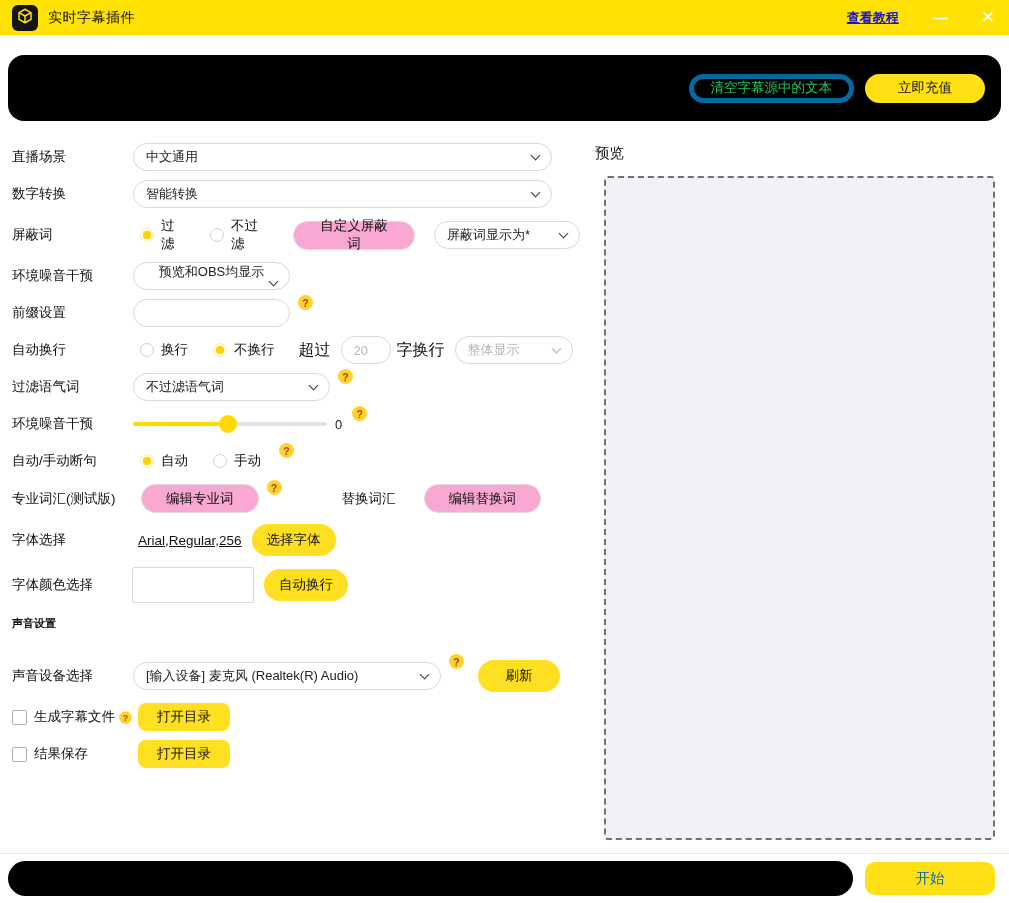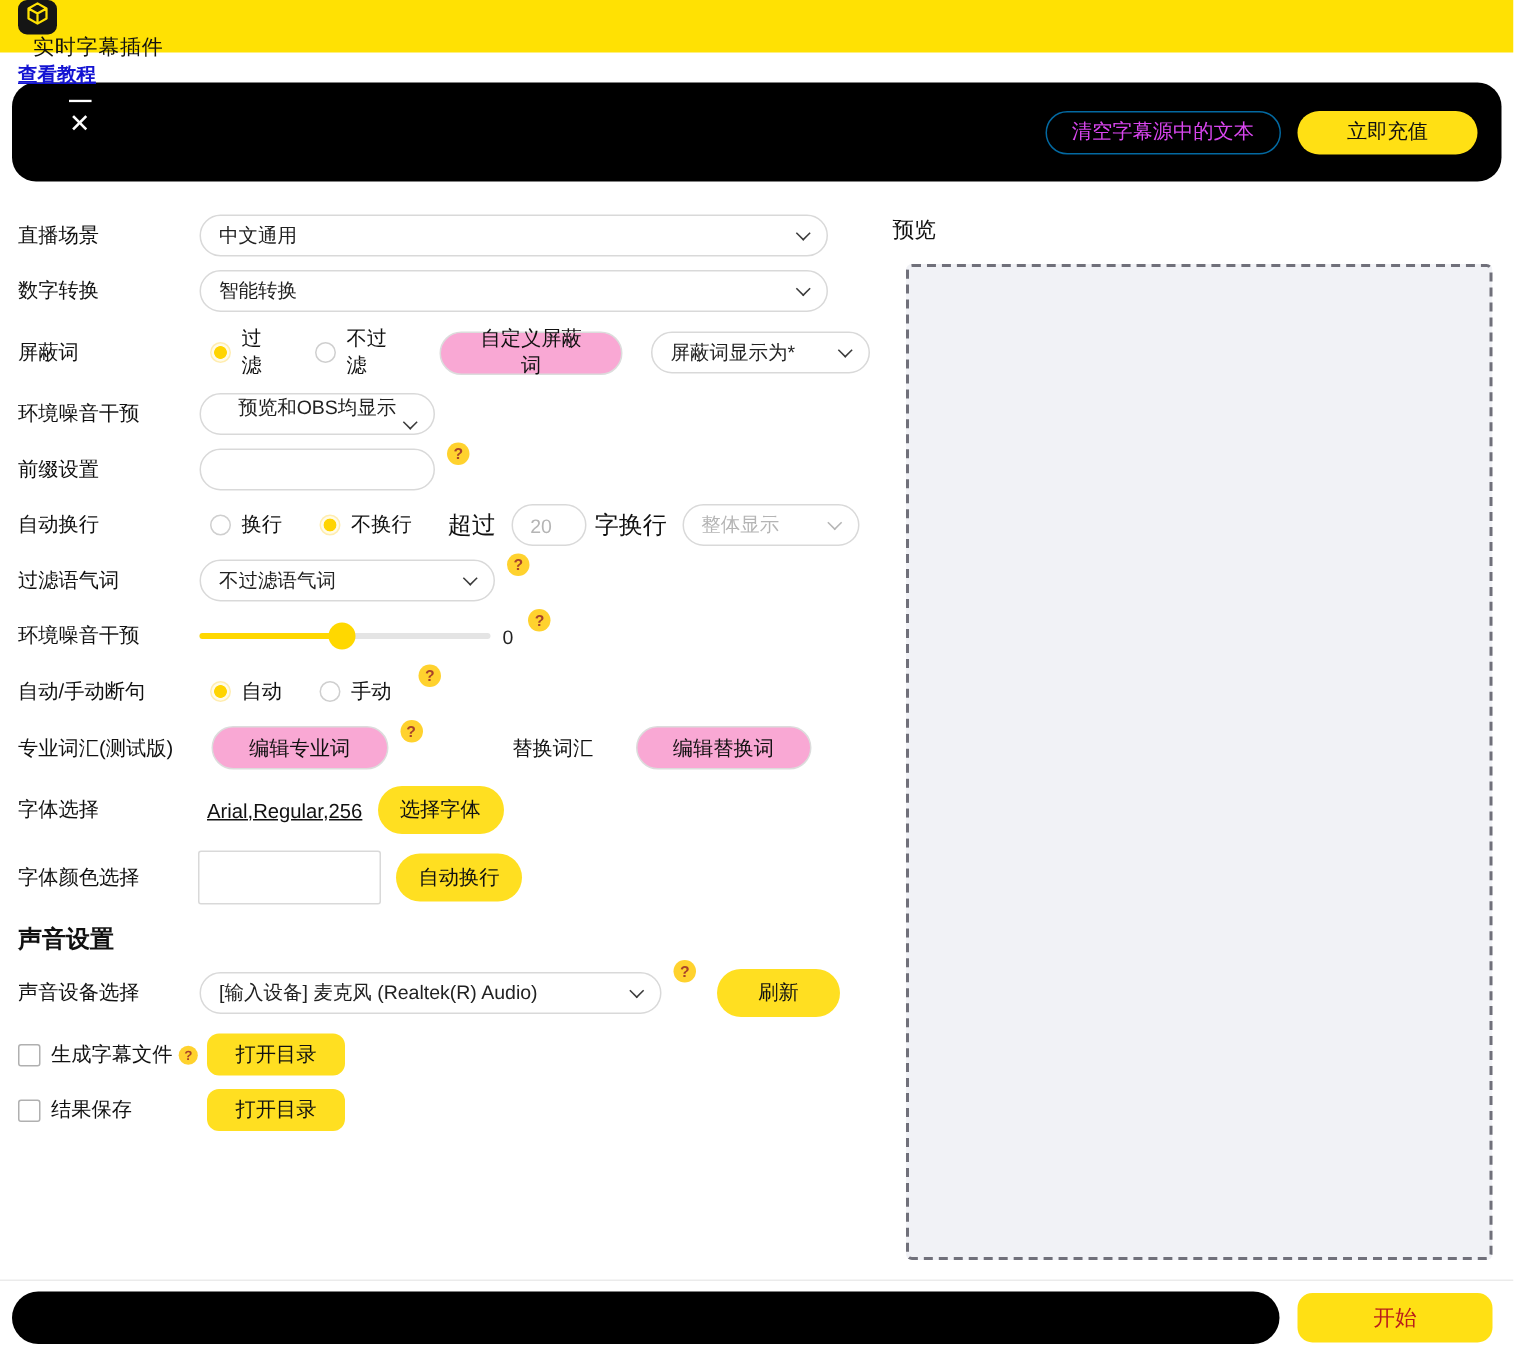--- a/index.html
+++ b/index.html
@@ -1,30 +1,30 @@
 <!DOCTYPE html>
 <html><head>
 <meta charset="utf-8">
 <style>
   * { margin:0; padding:0; box-sizing:border-box; font-family:"Liberation Sans","DejaVu Sans",sans-serif; }
   html,body { width:1009px; height:903px; background:#fff; overflow:hidden; position:relative; }
 
   
-  .titlebar { height:35px; background:#ffe103; display:flex; padding:0 14px 0 12px;flex-direction:column; }
+  .titlebar { height:35px; background:#ffe103; display:flex; align-items:center; padding:0 14px 0 12px; }
   .logo { width:26px; height:26px; background:#151515; border-radius:6px; display:flex; align-items:center; justify-content:center; }
   .app-title { font-size:14px; color:#111; margin-left:10px; font-weight:500; letter-spacing:.5px; }
   .tb-spacer { flex:1; }
   .tutorial-link { font-size:13px; color:#1414d2; text-decoration:underline; font-weight:600; cursor:pointer; }
   .win-btn { color:#fff; margin-left:34px; cursor:pointer; line-height:1; }
   .min-glyph { font-size:15px; font-weight:700; letter-spacing:-1px; }
   .close-glyph { font-size:17px; font-weight:600; }
 
   
   .banner { margin:20px 8px 0 8px; height:66px; background:#000; border-radius:16px; display:flex; align-items:center; justify-content:flex-end; padding-right:16px; gap:11px; }
-  .btn-clear { background:transparent; border:1px solid #0369a1; color:#d946ef; border-radius:15px; height:29px; padding:0 17px; font-size:13.5px; display:inline-flex; align-items:center; cursor:pointer; }
+  .btn-clear { background:transparent; border:5px solid #0369a1; color:#22c55e; border-radius:15px; height:29px; padding:0 17px; font-size:13.5px; display:inline-flex; align-items:center; cursor:pointer; }
   .btn-recharge { background:#ffe014; border:none; color:#111; border-radius:15px; height:29px; padding:0 33px; font-size:13.5px; display:inline-flex; align-items:center; cursor:pointer; }
 
   
   .main { display:flex; padding:22px 14px 0 12px; }
   .left { width:568px; flex:none; }
   .right { flex:1; padding-left:15px; }
 
   
   .tabs { display:flex; margin-bottom:17px; }
   .tab { width:122px; text-align:center; font-size:14px; font-weight:600; color:#111; padding-bottom:13px; position:relative; cursor:pointer; }
@@ -63,37 +63,37 @@
   .slider { position:relative; width:194px; height:18px; flex:none; cursor:pointer; }
   .slider .track { position:absolute; top:7px; left:0; right:0; height:4px; background:#e4e4e4; border-radius:2px; }
   .slider .fill { position:absolute; top:7px; left:0; height:4px; background:#ffd800; border-radius:2px; }
   .slider .thumb { position:absolute; top:0; width:18px; height:18px; background:#ffd800; border-radius:50%; transform:translateX(-50%); }
   .noise-val { font-size:13px; color:#222; margin:0 10px 0 8px; }
 
   .font-link { font-size:13.5px; color:#111; text-decoration:underline; margin-left:5px; margin-right:10px; cursor:pointer; }
   .color-input { width:122px; height:36px; border:1px solid #d9d9d9; border-radius:2px; background:#fff; margin-left:-1px; }
   .tall { min-height:36px; }
 
-  .section-heading { font-size:16px; font-weight:700; color:#111; margin:13px 0 7px 0; }
+  .section-heading { font-size:11px; font-weight:700; color:#111; margin:13px 0 27px 0; }
 
   .check-left { display:flex; align-items:center; width:126px; flex:none; }
   .cb { width:15px; height:15px; border:1px solid #b0b0b0; border-radius:2px; background:#fff; margin-right:7px; flex:none; cursor:pointer; }
   .check-label { font-size:13.5px; color:#111; }
   .check-left .help { margin-left:3px; }
 
   .replace-label { font-size:13.5px; color:#111; margin:0 28px 0 60px; }
 
   
   .preview-title { font-size:14.5px; color:#111; margin:1px 0 13px 0; }
   .preview-box { margin-left:9px; height:664px; background:#f1f2f6; border:2px dashed #70707a; border-radius:4px; }
 
   
   .footer { position:absolute; left:0; right:0; bottom:0; height:50px; border-top:1px solid #ebebeb; background:#fff; display:flex; align-items:center; padding:0 14px 0 8px; gap:12px; }
   .status-bar { flex:1; height:35px; background:#000; border-radius:18px; }
-  .btn-start { width:130px; height:33px; background:#ffe014; border:none; border-radius:10px; font-size:14.5px; color:#b91c1c; display:inline-flex; align-items:center; justify-content:center; cursor:pointer; } .ml8 { margin-left:8px; } .ml10 { margin-left:10px; }
+  .btn-start { width:130px; height:33px; background:#ffe014; border:none; border-radius:10px; font-size:14.5px; color:#0369a1; display:inline-flex; align-items:center; justify-content:center; cursor:pointer; } .ml8 { margin-left:8px; } .ml10 { margin-left:10px; }
   .inline-label { font-size:16px; color:#111; margin:0 10px 0 6px; }
 </style>
 </head>
 <body>
 
 <div class="titlebar">
   <div class="logo">
     <span>
       <svg viewBox="0 0 24 24" width="18" height="18">
           <path d="M12 3 L20 7.5 V16.5 L12 21 L4 16.5 V7.5 Z M4 7.5 L12 12 L20 7.5 M12 12 V21" fill="none" stroke="#ffe103" stroke-width="2" stroke-linejoin="round"></path>

